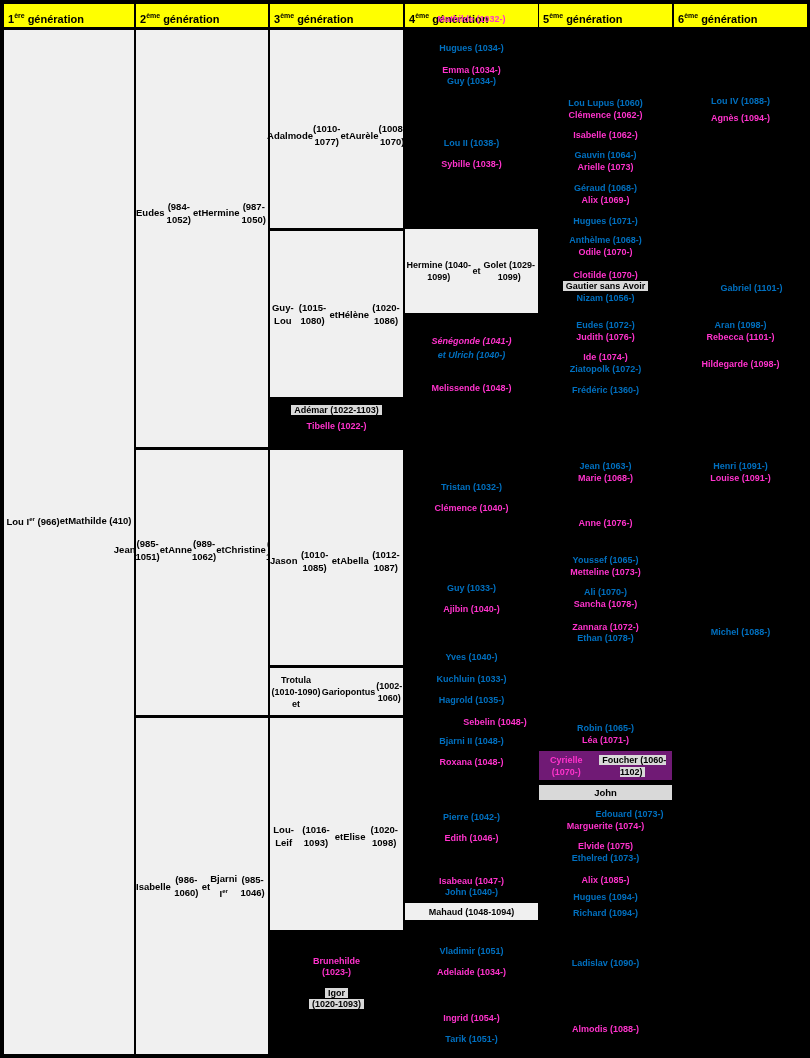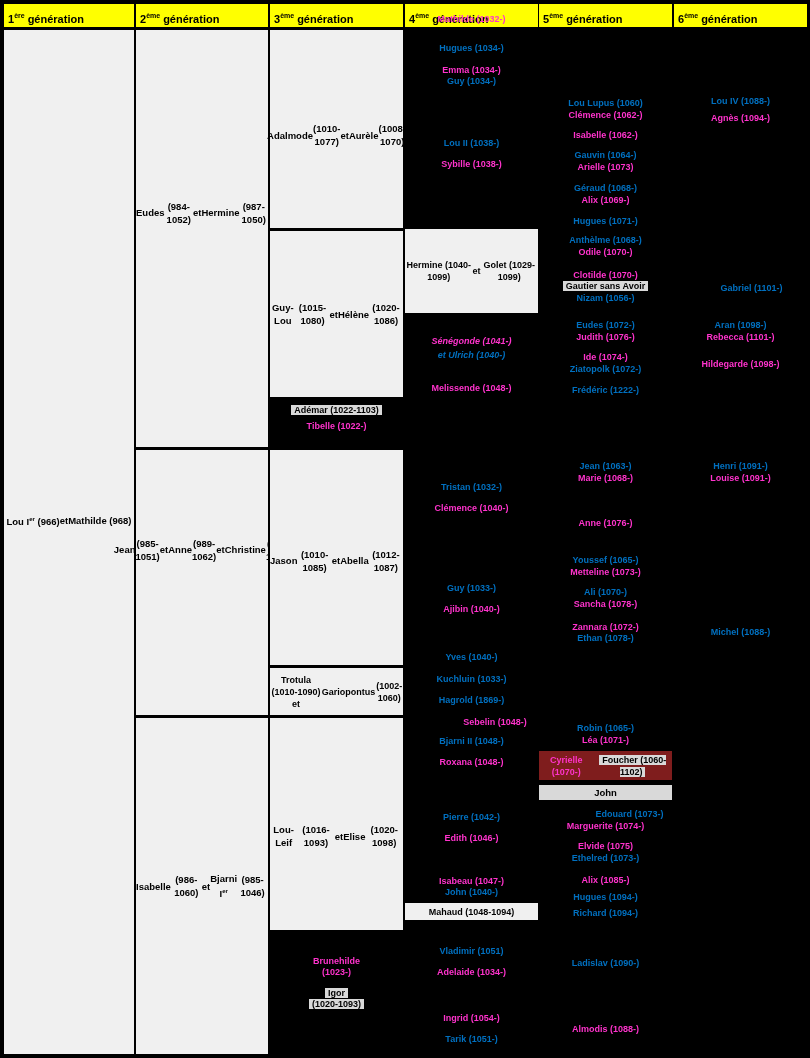--- a/index.html
+++ b/index.html
@@ -31,21 +31,21 @@
       <div class="hcell" style="left: 405px; width: 133px;"><span>4</span><sup>ème</sup><span style="margin-left: 3px;">génération</span></div>
       <div class="hcell" style="left: 539px; width: 133px;"><span>5</span><sup>ème</sup><span style="margin-left: 3px;">génération</span></div>
       <div class="hcell" style="left: 674px; width: 133px;"><span>6</span><sup>ème</sup><span style="margin-left: 3px;">génération</span></div>
     </div>
   <div id="cells-layer">
       <div class="cell" style="left: 4px; top: 30px; width: 130px; height: 1024px; padding-bottom: 44px;">
         <div class="line"><span>Lou I<sup>er</sup> (966)</span></div>
         <div class="line"></div>
         <div class="line"><span>et</span></div>
         <div class="line"></div>
-        <div class="line"><span>Mathilde (968)</span></div>
+        <div class="line"><span>Mathilde (410)</span></div>
       </div>
       <div class="cell" style="left: 136px; top: 30px; width: 132px; height: 417px; padding-bottom: 52px;">
         <div class="line"><span>Eudes</span></div>
         <div class="line"><span>(984-1052)</span></div>
         <div class="line"><span>et</span></div>
         <div class="line"><span>Hermine</span></div>
         <div class="line"><span>(987-1050)</span></div>
       </div>
       <div class="cell" style="left: 136px; top: 450px; width: 132px; height: 265px; padding-bottom: 66px;">
         <div class="line"><span>Jean</span></div>
@@ -100,21 +100,21 @@
         <div class="line"><span>(1020-1098)</span></div>
       </div>
       <div class="cell small" style="left: 405px; top: 229px; width: 133px; height: 84px;">
         <div class="line"><span>Hermine (1040-1099)</span></div>
         <div class="line"><span>et</span></div>
         <div class="line"><span>Golet (1029-1099)</span></div>
       </div>
       <div class="cell small" style="left: 405px; top: 903px; width: 133px; height: 17px;">
         <div class="line"><span>Mahaud (1048-1094)</span></div>
       </div>
-      <div class="cell small" style="left: 539px; top: 751px; width: 133px; height: 29px; background: #7f1d1d;">
+      <div class="cell small" style="left: 539px; top: 751px; width: 133px; height: 29px; background: #701a75;">
         <div class="line"><span style="color: var(--pink);">Cyrielle (1070-)</span></div>
         <div class="line"><span class="hl">Foucher (1060-1102)</span></div>
       </div>
       <div class="cell" style="left: 539px; top: 785px; width: 133px; height: 15px; background: rgb(217, 217, 217);">
         <div class="line"><span>John</span></div>
       </div>
     </div>
   <div id="entries-layer">
       <div class="fline" style="left: 270px; top: 405px; width: 133px;"><span class="hl">Adémar (1022-1103)</span></div>
       <div class="fline" style="left: 270px; top: 421px; width: 133px;"><span style="color: var(--pink);">Tibelle (1022-)</span></div>
@@ -130,21 +130,21 @@
       <div class="fline" style="left: 405px; top: 159px; width: 133px;"><span style="color: var(--pink);">Sybille (1038-)</span></div>
       <div class="fline" style="left: 405px; top: 336px; width: 133px;"><span style="color: var(--pink); font-style: italic;">Sénégonde (1041-)</span></div>
       <div class="fline" style="left: 405px; top: 350px; width: 133px;"><span style="color: var(--blue); font-style: italic;">et Ulrich (1040-)</span></div>
       <div class="fline" style="left: 405px; top: 383px; width: 133px;"><span style="color: var(--pink);">Melissende (1048-)</span></div>
       <div class="fline" style="left: 405px; top: 482px; width: 133px;"><span style="color: var(--blue);">Tristan (1032-)</span></div>
       <div class="fline" style="left: 405px; top: 503px; width: 133px;"><span style="color: var(--pink);">Clémence (1040-)</span></div>
       <div class="fline" style="left: 405px; top: 583px; width: 133px;"><span style="color: var(--blue);">Guy (1033-)</span></div>
       <div class="fline" style="left: 405px; top: 604px; width: 133px;"><span style="color: var(--pink);">Ajibin (1040-)</span></div>
       <div class="fline" style="left: 405px; top: 652px; width: 133px;"><span style="color: var(--blue);">Yves (1040-)</span></div>
       <div class="fline" style="left: 405px; top: 674px; width: 133px;"><span style="color: var(--blue);">Kuchluin (1033-)</span></div>
-      <div class="fline" style="left: 405px; top: 695px; width: 133px;"><span style="color: var(--blue);">Hagrold (1869-)</span></div>
+      <div class="fline" style="left: 405px; top: 695px; width: 133px;"><span style="color: var(--blue);">Hagrold (1035-)</span></div>
       <div class="fline" style="left: 405px; top: 717px; width: 133px;"><span style="color: var(--pink); padding-left: 47px;">Sebelin (1048-)</span></div>
       <div class="fline" style="left: 405px; top: 736px; width: 133px;"><span style="color: var(--blue);">Bjarni II (1048-)</span></div>
       <div class="fline" style="left: 405px; top: 757px; width: 133px;"><span style="color: var(--pink);">Roxana (1048-)</span></div>
       <div class="fline" style="left: 405px; top: 812px; width: 133px;"><span style="color: var(--blue);">Pierre (1042-)</span></div>
       <div class="fline" style="left: 405px; top: 833px; width: 133px;"><span style="color: var(--pink);">Edith (1046-)</span></div>
       <div class="fline" style="left: 405px; top: 876px; width: 133px;"><span style="color: var(--pink);">Isabeau (1047-)</span></div>
       <div class="fline" style="left: 405px; top: 887px; width: 133px;"><span style="color: var(--blue);">John (1040-)</span></div>
       <div class="fline" style="left: 405px; top: 946px; width: 133px;"><span style="color: var(--blue);">Vladimir (1051)</span></div>
       <div class="fline" style="left: 405px; top: 967px; width: 133px;"><span style="color: var(--pink);">Adelaide (1034-)</span></div>
       <div class="fline" style="left: 405px; top: 1013px; width: 133px;"><span style="color: var(--pink); margin-top: 42px;">Ingrid (1054-)</span></div>
@@ -159,21 +159,21 @@
       <div class="fline" style="left: 539px; top: 216px; width: 133px;"><span style="color: var(--blue);">Hugues (1071-)</span></div>
       <div class="fline" style="left: 539px; top: 235px; width: 133px;"><span style="color: var(--blue);">Anthèlme (1068-)</span></div>
       <div class="fline" style="left: 539px; top: 247px; width: 133px;"><span style="color: var(--pink);">Odile (1070-)</span></div>
       <div class="fline" style="left: 539px; top: 270px; width: 133px;"><span style="color: var(--pink);">Clotilde (1070-)</span></div>
       <div class="fline" style="left: 539px; top: 281px; width: 133px;"><span class="hl">Gautier sans Avoir</span></div>
       <div class="fline" style="left: 539px; top: 293px; width: 133px;"><span style="color: var(--blue);">Nizam (1056-)</span></div>
       <div class="fline" style="left: 539px; top: 320px; width: 133px;"><span style="color: var(--blue);">Eudes (1072-)</span></div>
       <div class="fline" style="left: 539px; top: 332px; width: 133px;"><span style="color: var(--pink);">Judith (1076-)</span></div>
       <div class="fline" style="left: 539px; top: 352px; width: 133px;"><span style="color: var(--pink);">Ide (1074-)</span></div>
       <div class="fline" style="left: 539px; top: 364px; width: 133px;"><span style="color: var(--blue);">Ziatopolk (1072-)</span></div>
-      <div class="fline" style="left: 539px; top: 385px; width: 133px;"><span style="color: var(--blue);">Frédéric (1222-)</span></div>
+      <div class="fline" style="left: 539px; top: 385px; width: 133px;"><span style="color: var(--blue);">Frédéric (1360-)</span></div>
       <div class="fline" style="left: 539px; top: 461px; width: 133px;"><span style="color: var(--blue);">Jean (1063-)</span></div>
       <div class="fline" style="left: 539px; top: 473px; width: 133px;"><span style="color: var(--pink);">Marie (1068-)</span></div>
       <div class="fline" style="left: 539px; top: 518px; width: 133px;"><span style="color: var(--pink);">Anne (1076-)</span></div>
       <div class="fline" style="left: 539px; top: 555px; width: 133px;"><span style="color: var(--blue);">Youssef (1065-)</span></div>
       <div class="fline" style="left: 539px; top: 567px; width: 133px;"><span style="color: var(--pink);">Metteline (1073-)</span></div>
       <div class="fline" style="left: 539px; top: 587px; width: 133px;"><span style="color: var(--blue);">Ali (1070-)</span></div>
       <div class="fline" style="left: 539px; top: 599px; width: 133px;"><span style="color: var(--pink);">Sancha (1078-)</span></div>
       <div class="fline" style="left: 539px; top: 622px; width: 133px;"><span style="color: var(--pink);">Zannara (1072-)</span></div>
       <div class="fline" style="left: 539px; top: 633px; width: 133px;"><span style="color: var(--blue);">Ethan (1078-)</span></div>
       <div class="fline" style="left: 539px; top: 723px; width: 133px;"><span style="color: var(--blue);">Robin (1065-)</span></div>

